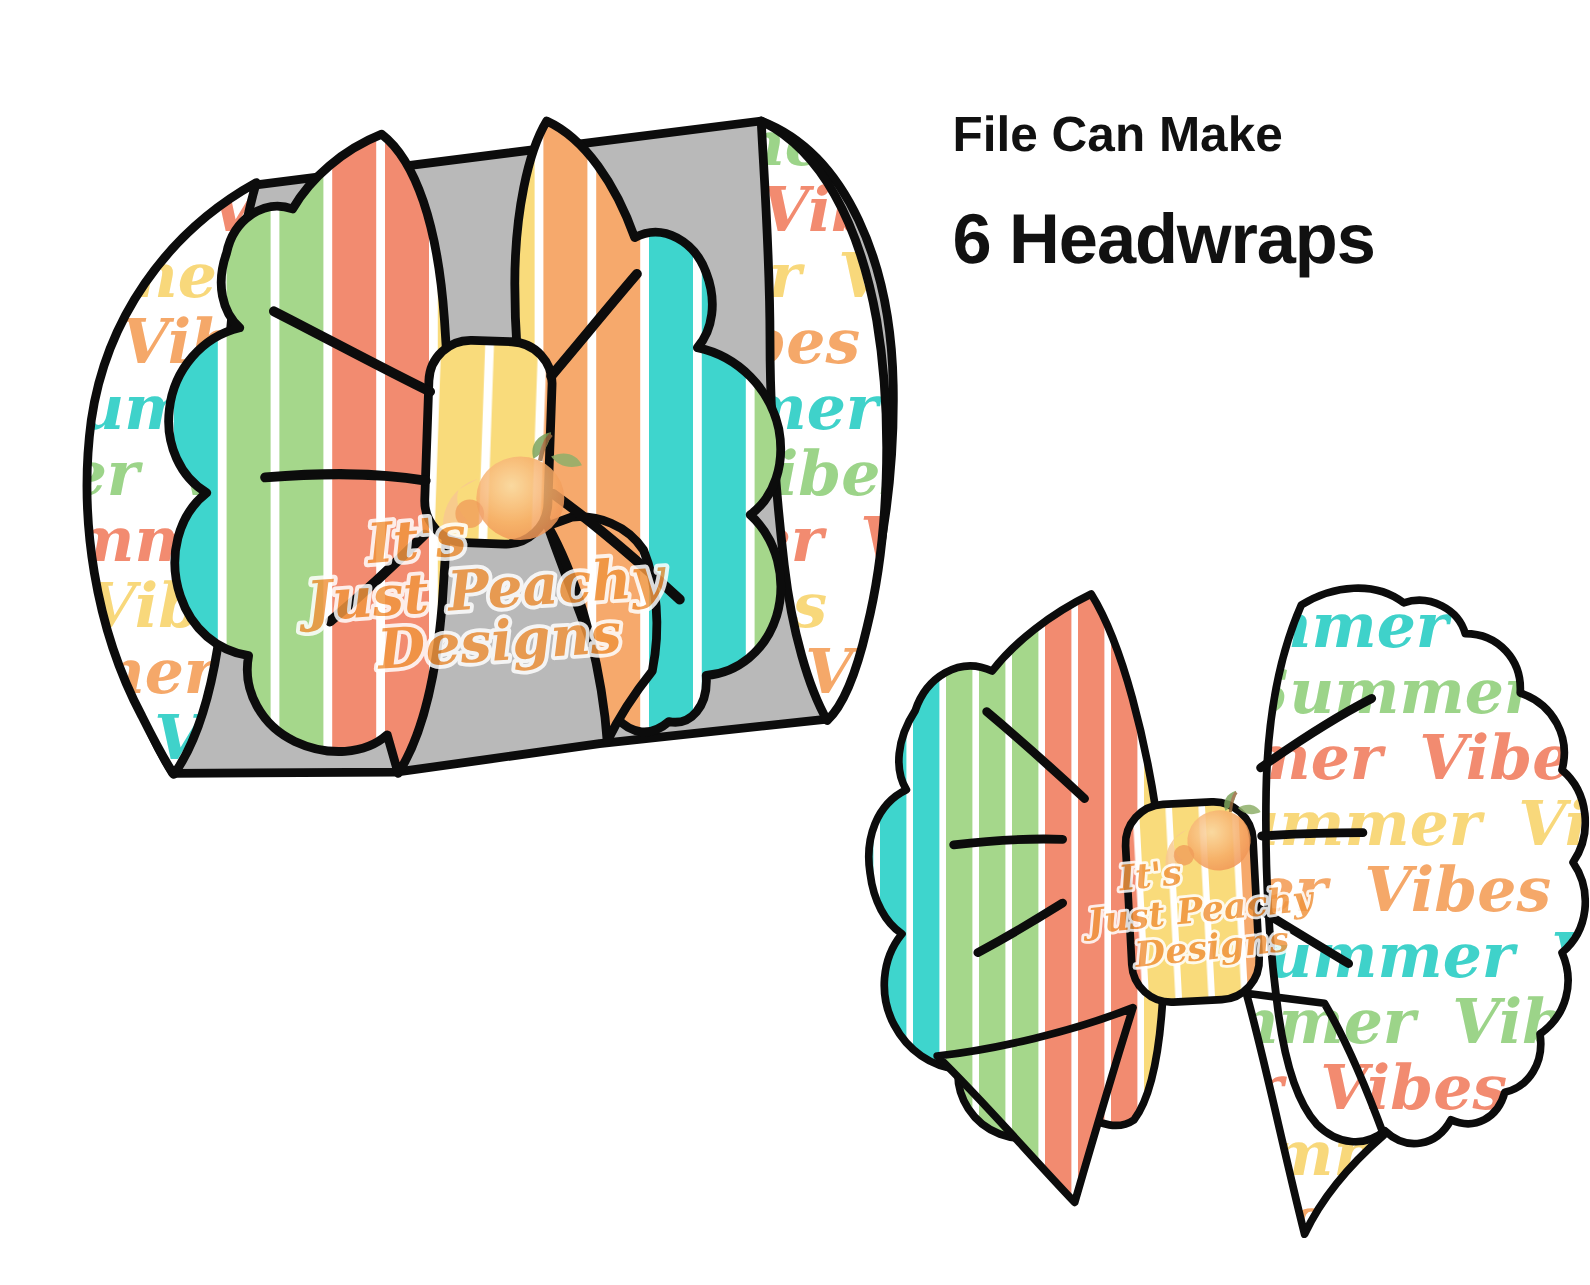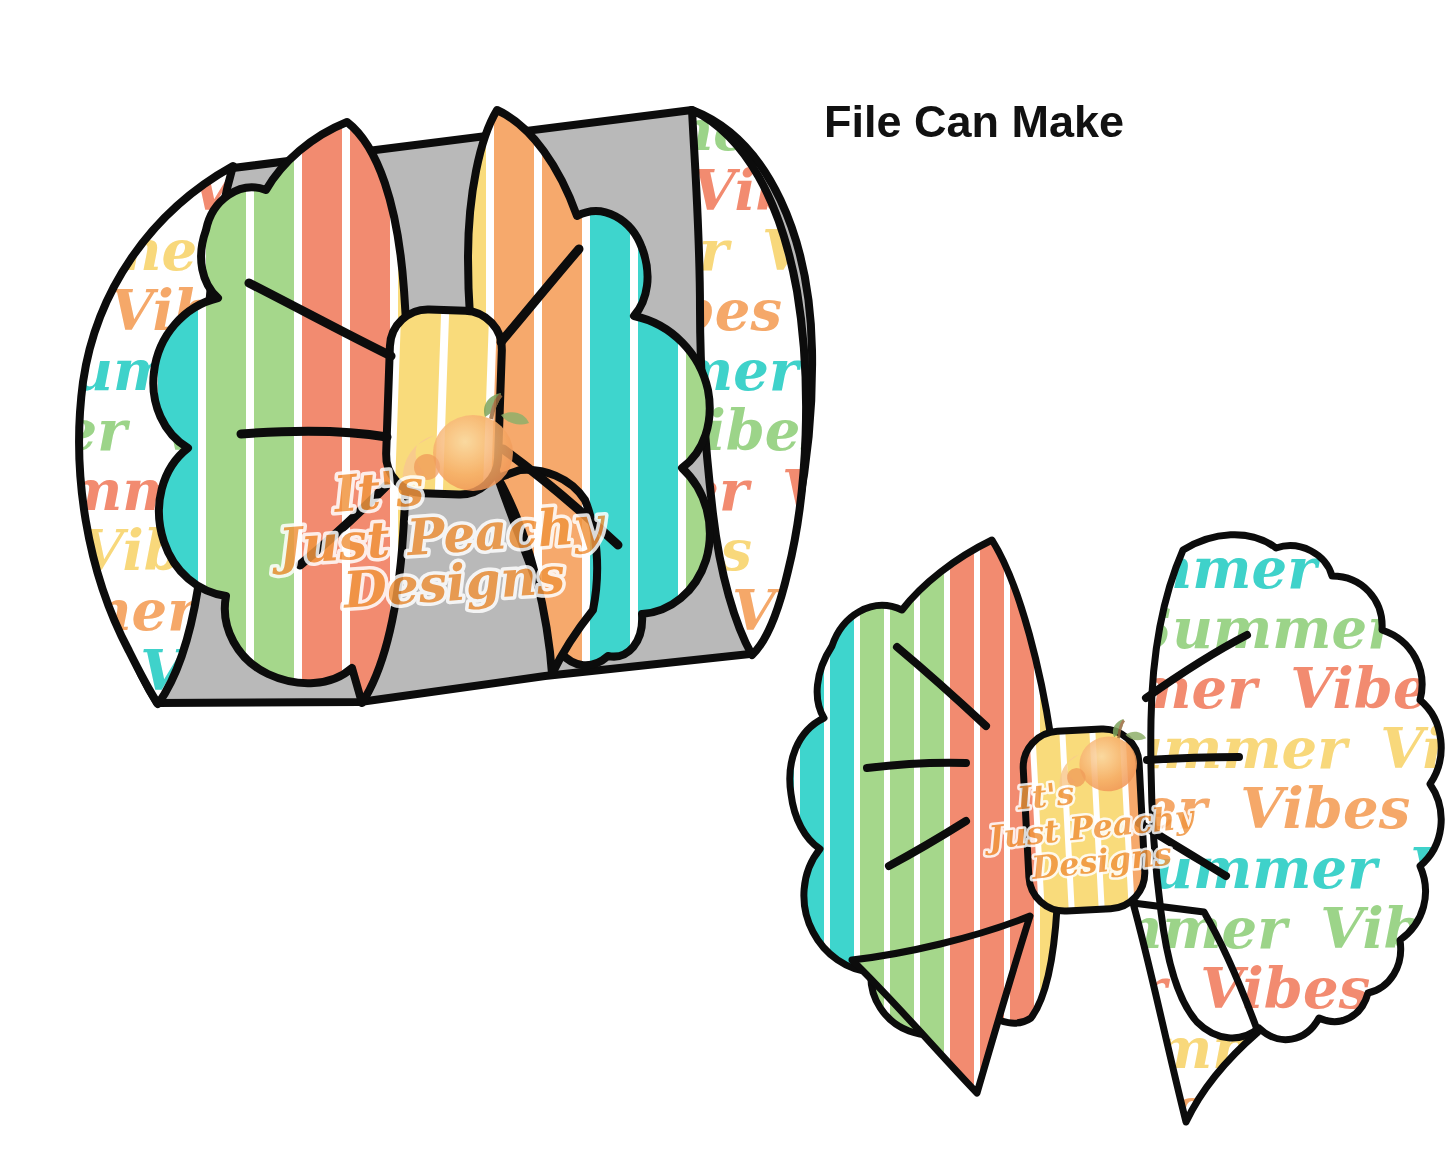--- a/index.html
+++ b/index.html
@@ -1,19 +1,19 @@
 <!DOCTYPE html>
 <html><head>
 <meta charset="utf-8">
 <style>
   html,body{margin:0;padding:0;background:#ffffff;}
   .canvas{position:relative;width:1445px;height:1168px;background:#ffffff;overflow:hidden;
           font-family:"Liberation Sans",sans-serif;}
   .artwork{position:absolute;left:0;top:0;}
-  .title-block{position:absolute;left:824px;top:96px;color:#111;}
+  .title-block{position:absolute;left:866px;top:96px;color:#111;}
   .title-heading{font-size:45px;font-weight:bold;letter-spacing:0;line-height:52px;margin:0;}
   .title-line{font-size:64px;font-weight:bold;line-height:70px;margin:34px 0 0 0;letter-spacing:-1px;}
   .title-line + .title-line{margin-top:26px;}
   .fabric-row{font:italic bold 56px "DejaVu Serif",serif;word-spacing:14px;}
   .wm{opacity:.85;}
   .wm text{font:italic bold 50px "DejaVu Serif",serif;text-anchor:middle;
            stroke:#ffffff;stroke-width:7px;paint-order:stroke;stroke-linejoin:round;}
   .wm text.wm-small{font-size:44px;}
   .outline{fill:none;stroke-linejoin:round;stroke-linecap:round;}
 </style>
@@ -165,15 +165,16 @@
         </g>
         <text class="wm-small" x="-58" y="-22" fill="#f0953f">It's</text>
         <text class="wm-small" x="0" y="28" fill="#f0953f">Just Peachy</text>
         <text class="wm-small" x="10" y="76" fill="#f0953f">Designs</text>
       </g>
     </g>
   </svg>
 
   <div class="title-block">
     <p class="title-heading">File Can Make</p>
+    <p class="title-line">6 Headwraps</p>
   </div>
 
 </div>
 
 </body></html>

